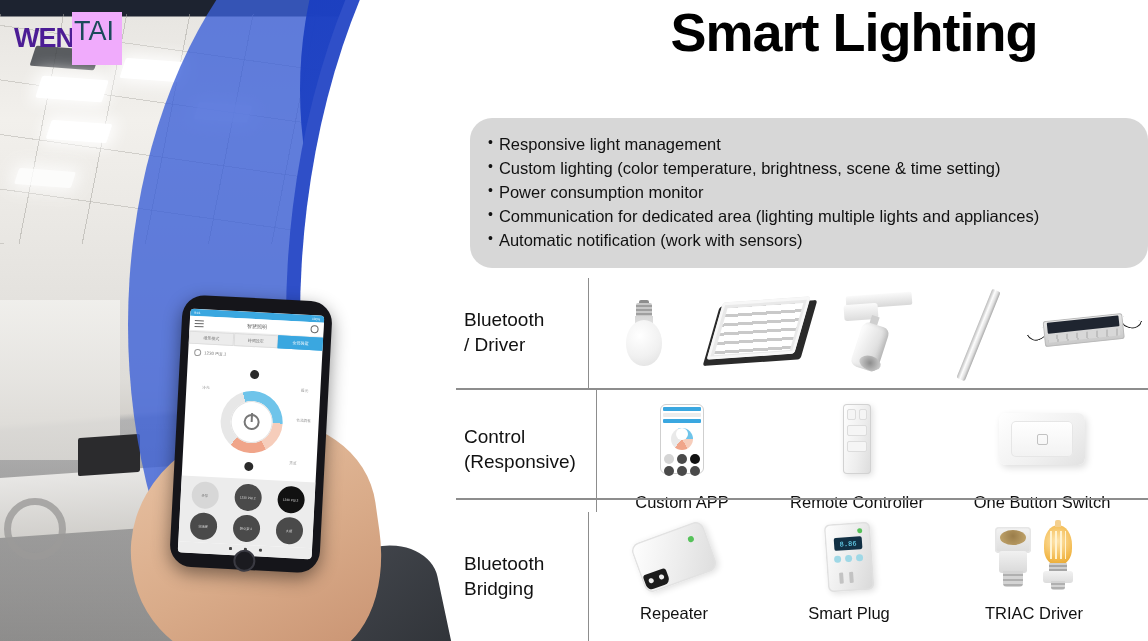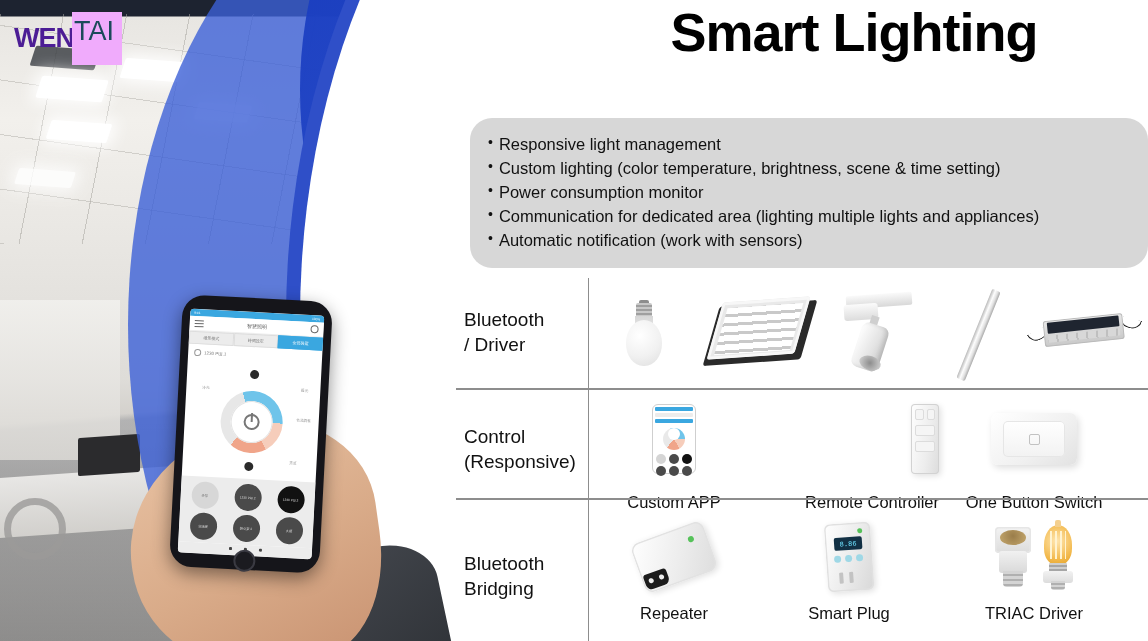--- a/index.html
+++ b/index.html
@@ -140,21 +140,21 @@
   }
   .feature{ display:flex; align-items:flex-start; font-size:16.5px; color:#111; line-height:1.46; white-space:nowrap;}
   .feature .bu{ margin-right:6px; font-size:14px; line-height:1.55;}
 
   
   #product-table{
     position:absolute; left:456px; top:278px; width:692px; height:363px; z-index:20;
   }
   .trow{ position:relative; display:flex; }
   .trow.r1{ height:110px; }
-  .trow.r2{ height:124px; }
+  .trow.r2{ height:124px;gap:8px; }
   .trow.r3{ height:129px; }
   .rlabel{ width:132px; flex:0 0 132px; font-size:19px; color:#111; line-height:1.3; display:flex; align-items:center; padding-left:8px;}
   .rcells{ flex:1; border-left:1.6px solid #8d8d8d; position:relative; display:flex; align-items:center; }
   .hline{ position:absolute; left:0; right:0; height:1.6px; background:#8d8d8d; }
   .hl1{ top:110px; }
 
   .cell{ display:flex; flex-direction:column; align-items:center; justify-content:flex-end; position:relative;}
   .cap{ font-size:16.5px; color:#111; margin-top:3px; white-space:nowrap;}
   .art{ display:flex; align-items:center; justify-content:center; }
 
@@ -472,21 +472,21 @@
                 <span></span>
                 <span class="k"></span>
                 <span></span>
                 <span></span>
                 <span></span>
               </div>
           </div>
         </div>
         <span class="cap">Custom APP</span>
       </div>
-      <div class="cell" style="width:180px;height:100%;justify-content:center;align-items:flex-end;">
+      <div class="cell" style="width:180px;height:100%;justify-content:center;">
         <div class="art" style="flex:1;">
           <div class="remote">
             <div class="pair">
                 <span class="k"></span>
                 <span class="k"></span>
               </div>
             <div class="kw"></div>
             <div class="kw"></div>
           </div>
         </div>

